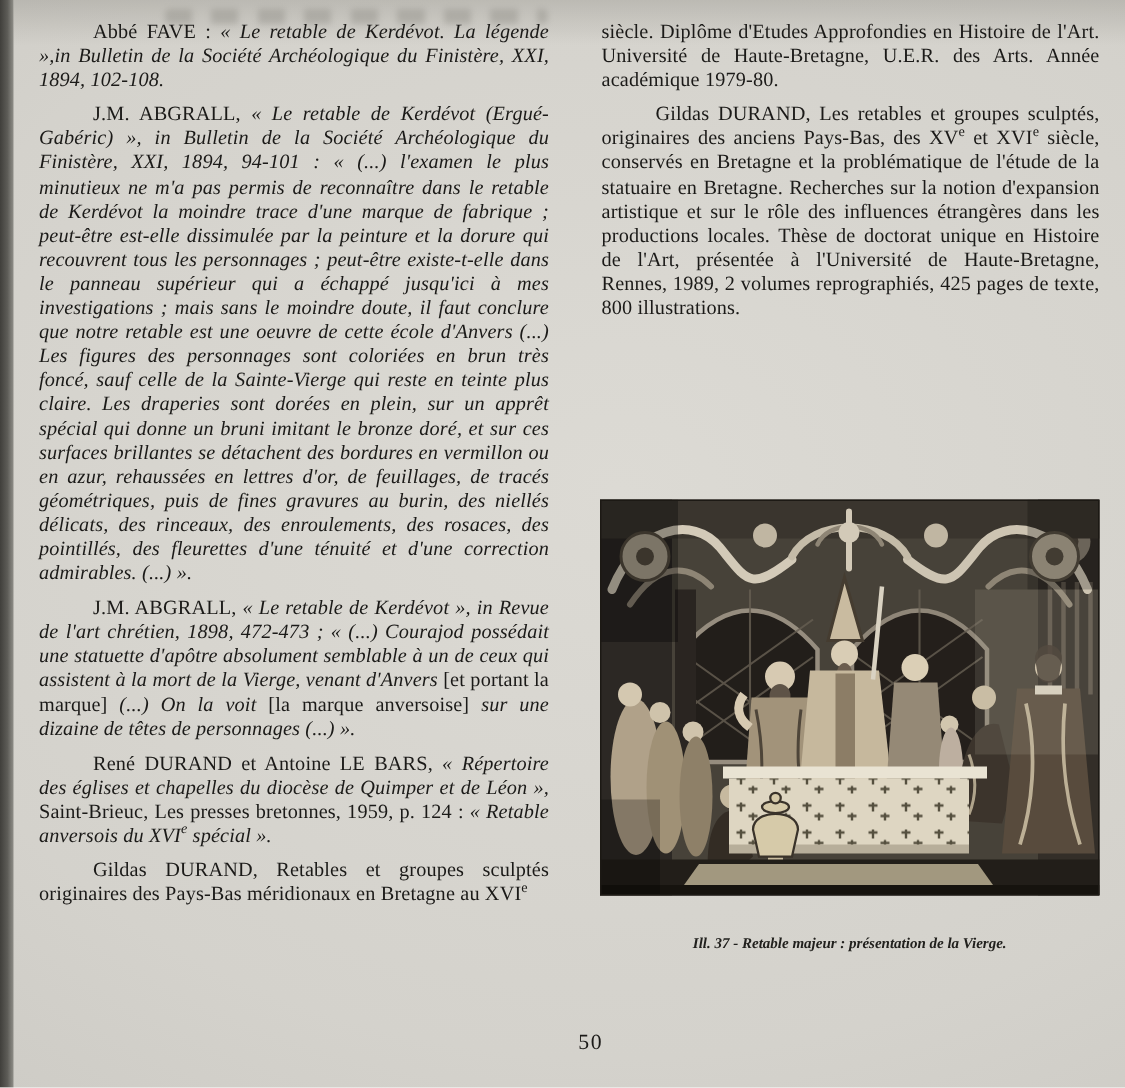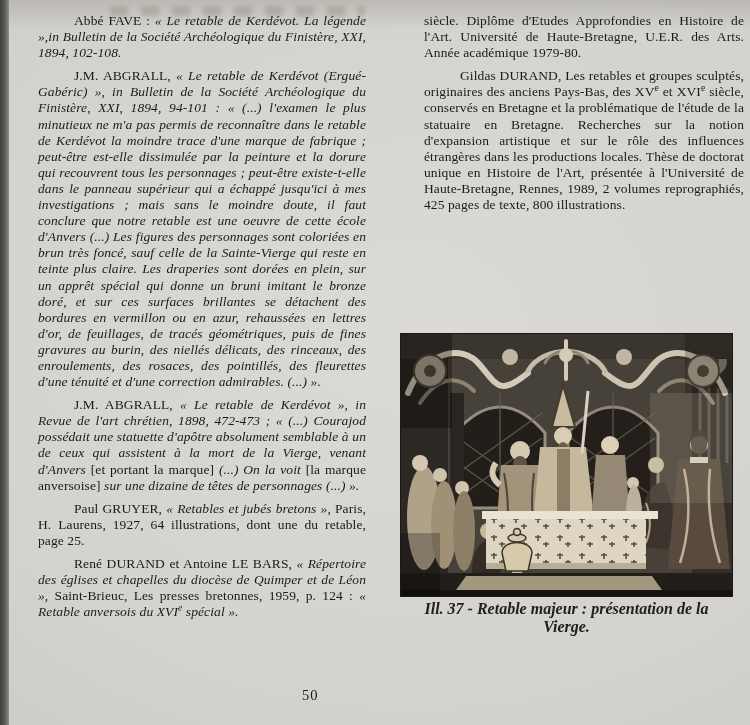--- a/index.html
+++ b/index.html
@@ -11,46 +11,46 @@
   }
   .edge-strip{position:absolute;left:0;top:0;bottom:0;width:9px;
     background:linear-gradient(90deg,#403f3b,#5d5c57 55%,#8f8e88);}
   .top-shade{position:absolute;top:0;left:9px;right:0;height:30px;
     background:linear-gradient(180deg,rgba(150,148,141,.40),rgba(150,148,141,0));}
   .bleed-smudge{position:absolute;top:6px;left:110px;width:255px;height:10px;
     opacity:.26;filter:blur(2px);border-radius:3px;
     background:repeating-linear-gradient(90deg,#6d6b64 0 18px,transparent 18px 31px);}
   .col{position:absolute;top:13px;}
   .col-left{left:26px;width:340px;}
-  .col-right{left:412px;width:332px;}
-  .para{margin:0 0 7px 12px;font-size:13.5px;line-height:16.1px;text-align:justify;
+  .col-right{left:401px;width:332px;}
+  .para{margin:0 0 7px 0;font-size:13.5px;line-height:16.1px;text-align:justify;
     letter-spacing:.1px;}
   .para.indent{text-indent:36px;}
   .it{font-style:italic;}
   sup{font-size:9.5px;line-height:0;}
   .photo{position:absolute;left:400px;top:333px;width:333px;height:264px;}
   .photo svg{display:block;width:100%;height:100%;}
-  .caption{position:absolute;left:400px;top:600px;width:333px;text-align:center;
-    font-style:italic;font-weight:bold;font-size:16px;color:#21201d;}
-  .pageno{position:absolute;left:302px;top:687px;width:100px;text-align:left;
+  .caption{position:absolute;left:400px;top:624px;width:333px;text-align:center;
+    font-style:italic;font-weight:bold;font-size:10px;color:#21201d;}
+  .pageno{position:absolute;left:302px;top:687px;width:100px;text-align:right;
     font-size:14.5px;letter-spacing:1px;}
 </style>
 </head>
 <body>
 
 <div class="edge-strip"></div>
 <div class="top-shade"></div>
 <div class="bleed-smudge"></div>
 
 <div class="col col-left">
     <p class="para indent"><span>Abbé FAVE : </span><span class="it">« Le retable de Kerdévot. La légende »,in Bulletin de la Société Archéologique du Finistère, XXI, 1894, 102-108.</span></p>
     <p class="para indent"><span>J.M. ABGRALL, </span><span class="it">« Le retable de Kerdévot (Ergué-Gabéric) », in Bulletin de la Société Archéologique du Finistère, XXI, 1894, 94-101 : « (...) l'examen le plus minutieux ne m'a pas permis de reconnaître dans le retable de Kerdévot la moindre trace d'une marque de fabrique ; peut-être est-elle dissimulée par la peinture et la dorure qui recouvrent tous les personnages ; peut-être existe-t-elle dans le panneau supérieur qui a échappé jusqu'ici à mes investigations ; mais sans le moindre doute, il faut conclure que notre retable est une oeuvre de cette école d'Anvers (...) Les figures des personnages sont coloriées en brun très foncé, sauf celle de la Sainte-Vierge qui reste en teinte plus claire. Les draperies sont dorées en plein, sur un apprêt spécial qui donne un bruni imitant le bronze doré, et sur ces surfaces brillantes se détachent des bordures en vermillon ou en azur, rehaussées en lettres d'or, de feuillages, de tracés géométriques, puis de fines gravures au burin, des niellés délicats, des rinceaux, des enroulements, des rosaces, des pointillés, des fleurettes d'une ténuité et d'une correction admirables. (...) ».</span></p>
     <p class="para indent"><span>J.M. ABGRALL, </span><span class="it">« Le retable de Kerdévot », in Revue de l'art chrétien, 1898, 472-473 ; « (...) Courajod possédait une statuette d'apôtre absolument semblable à un de ceux qui assistent à la mort de la Vierge, venant d'Anvers </span><span>[et portant la marque] </span><span class="it">(...) On la voit </span><span>[la marque anversoise] </span><span class="it">sur une dizaine de têtes de personnages (...) ».</span></p>
-    <p class="para indent"><span>Paul GRUYER, </span><span class="it">« Retables et jubés bretons », </span><span>Paris, H. Laurens, 1927, 64 illustrations, dont une du retable, page 25.</span></p>
     <p class="para indent"><span>René DURAND et Antoine LE BARS, </span><span class="it">« Répertoire des églises et chapelles du diocèse de Quimper et de Léon », </span><span>Saint-Brieuc, Les presses bretonnes, 1959, p. 124 : </span><span class="it">« Retable anversois du XVI</span><sup class="it">e</sup><span class="it"> spécial ».</span></p>
+    <p class="para indent"><span>Gildas DURAND, Retables et groupes sculptés originaires des Pays-Bas méridionaux en Bretagne au XVI</span><sup>e</sup></p>
   </div>
 <div class="col col-right">
     <p class="para"><span>siècle. Diplôme d'Etudes Approfondies en Histoire de l'Art. Université de Haute-Bretagne, U.E.R. des Arts. Année académique 1979-80.</span></p>
     <p class="para indent"><span>Gildas DURAND, Les retables et groupes sculptés, originaires des anciens Pays-Bas, des XV</span><sup>e</sup><span> et XVI</span><sup>e</sup><span> siècle, conservés en Bretagne et la problématique de l'étude de la statuaire en Bretagne. Recherches sur la notion d'expansion artistique et sur le rôle des influences étrangères dans les productions locales. Thèse de doctorat unique en Histoire de l'Art, présentée à l'Université de Haute-Bretagne, Rennes, 1989, 2 volumes reprographiés, 425 pages de texte, 800 illustrations.</span></p>
   </div>
 
 <div class="photo">
 <svg viewBox="0 0 333 264" xmlns="http://www.w3.org/2000/svg">
   <rect width="333" height="264" fill="#474239"></rect>
 

